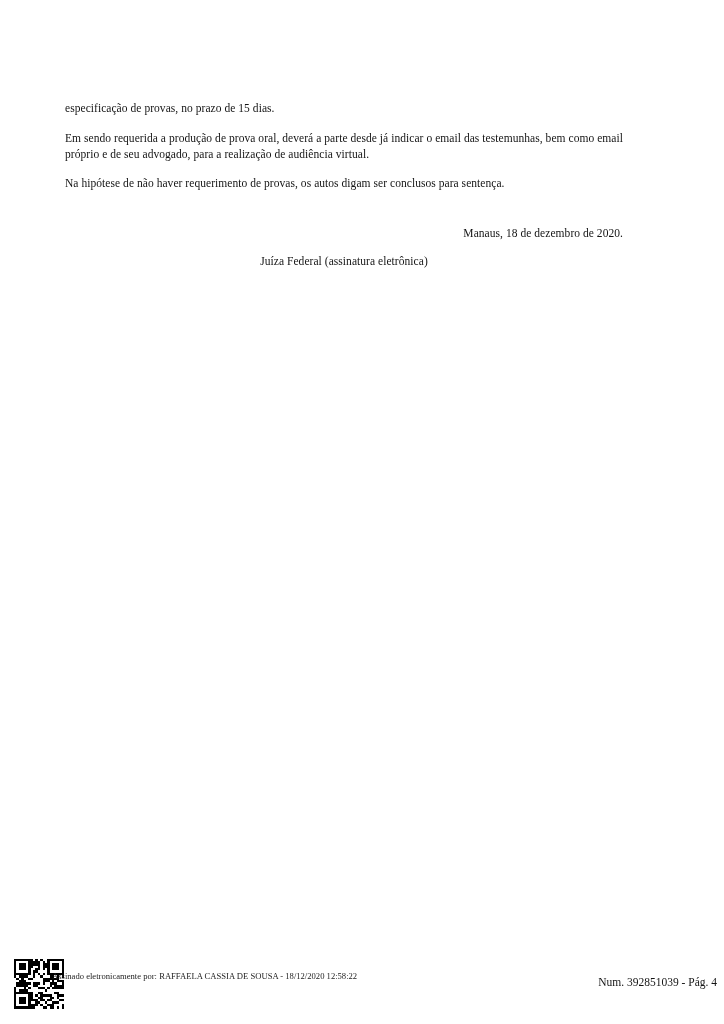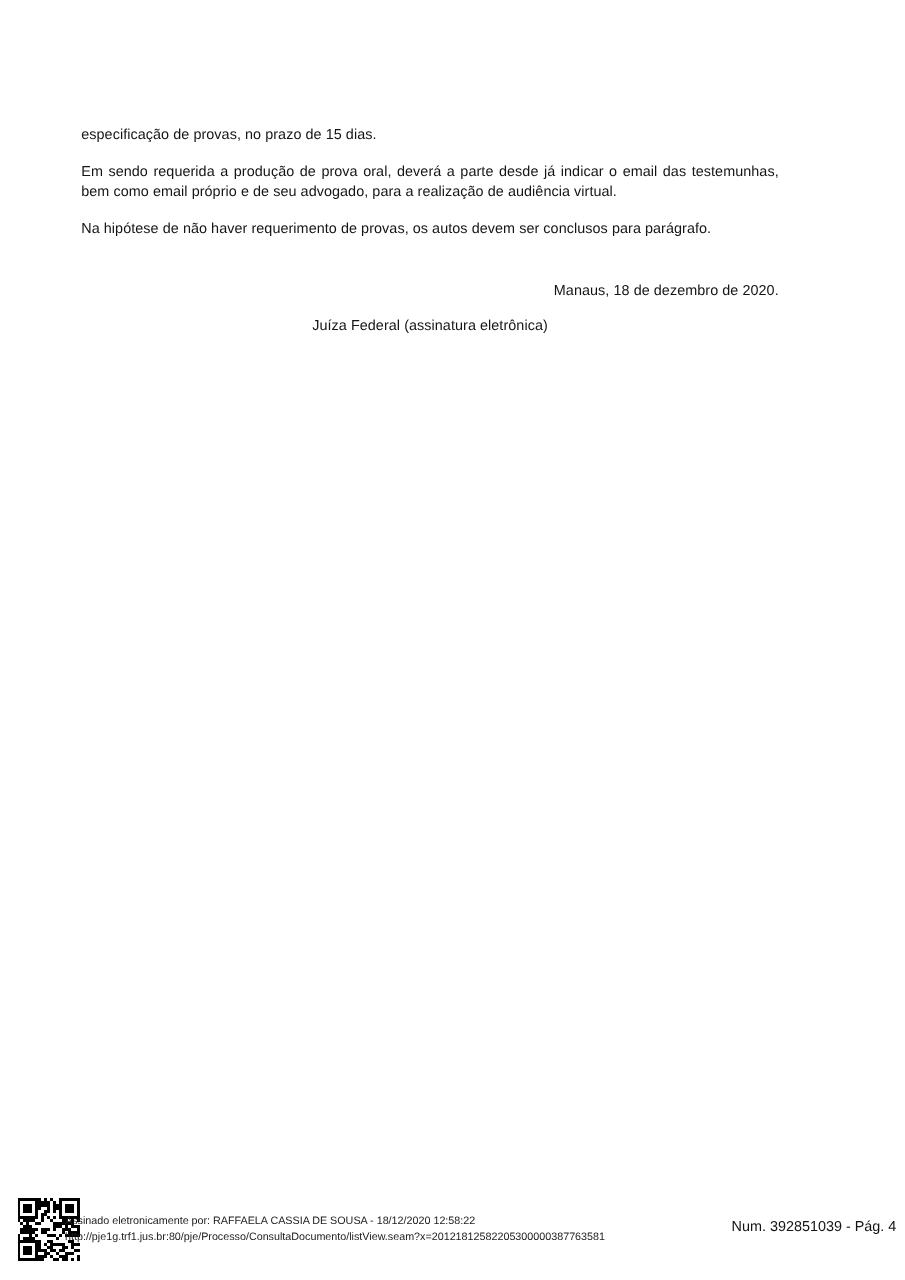--- a/index.html
+++ b/index.html
@@ -6,21 +6,21 @@
     margin: 0;
     padding: 0;
     background: #ffffff;
   }
   .page {
     position: relative;
     width: 724px;
     height: 1024px;
     background: #ffffff;
     color: #141414;
-    font-family: Liberation Sans, sans-serif;
+    font-family: Liberation Serif, serif;
     overflow: hidden;
   }
   .content {
     position: absolute;
     top: 101px;
     left: 65px;
     width: 558px;
   }
   .content p {
     margin: 0 0 14px 0;
@@ -69,29 +69,28 @@
   }
 </style>
 </head>
 <body>
 
 <div class="page">
 
   <div class="content">
     <p class="single">especificação de provas, no prazo de 15 dias.</p>
     <p>Em sendo requerida a produção de prova oral, deverá a parte desde já indicar o email das testemunhas, bem como email próprio e de seu advogado, para a realização de audiência virtual.</p>
-    <p class="single">Na hipótese de não haver requerimento de provas, os autos devem ser conclusos para parágrafo.</p>
+    <p class="single">Na hipótese de não haver requerimento de provas, os autos digam ser conclusos para sentença.</p>
     <p class="date-line">Manaus, 18 de dezembro de 2020.</p>
     <p class="sig-line">Juíza Federal (assinatura eletrônica)</p>
   </div>
 
   <svg class="qr" viewBox="0 0 21 21" xmlns="http://www.w3.org/2000/svg" aria-hidden="true">
       <path d="M0 0h1v1h-1zM1 0h1v1h-1zM2 0h1v1h-1zM3 0h1v1h-1zM4 0h1v1h-1zM5 0h1v1h-1zM6 0h1v1h-1zM7 0h1v1h-1zM9 0h1v1h-1zM11 0h1v1h-1zM14 0h1v1h-1zM15 0h1v1h-1zM16 0h1v1h-1zM17 0h1v1h-1zM18 0h1v1h-1zM19 0h1v1h-1zM20 0h1v1h-1zM0 1h1v1h-1zM6 1h1v1h-1zM7 1h1v1h-1zM8 1h1v1h-1zM9 1h1v1h-1zM10 1h1v1h-1zM12 1h1v1h-1zM14 1h1v1h-1zM20 1h1v1h-1zM0 2h1v1h-1zM2 2h1v1h-1zM3 2h1v1h-1zM4 2h1v1h-1zM6 2h1v1h-1zM7 2h1v1h-1zM8 2h1v1h-1zM9 2h1v1h-1zM10 2h1v1h-1zM12 2h1v1h-1zM13 2h1v1h-1zM14 2h1v1h-1zM16 2h1v1h-1zM17 2h1v1h-1zM18 2h1v1h-1zM20 2h1v1h-1zM0 3h1v1h-1zM2 3h1v1h-1zM3 3h1v1h-1zM4 3h1v1h-1zM6 3h1v1h-1zM7 3h1v1h-1zM10 3h1v1h-1zM12 3h1v1h-1zM13 3h1v1h-1zM14 3h1v1h-1zM16 3h1v1h-1zM17 3h1v1h-1zM18 3h1v1h-1zM20 3h1v1h-1zM0 4h1v1h-1zM2 4h1v1h-1zM3 4h1v1h-1zM4 4h1v1h-1zM6 4h1v1h-1zM9 4h1v1h-1zM10 4h1v1h-1zM12 4h1v1h-1zM14 4h1v1h-1zM16 4h1v1h-1zM17 4h1v1h-1zM18 4h1v1h-1zM20 4h1v1h-1zM0 5h1v1h-1zM6 5h1v1h-1zM8 5h1v1h-1zM9 5h1v1h-1zM14 5h1v1h-1zM20 5h1v1h-1zM0 6h1v1h-1zM1 6h1v1h-1zM2 6h1v1h-1zM3 6h1v1h-1zM4 6h1v1h-1zM5 6h1v1h-1zM6 6h1v1h-1zM8 6h1v1h-1zM10 6h1v1h-1zM12 6h1v1h-1zM14 6h1v1h-1zM15 6h1v1h-1zM16 6h1v1h-1zM17 6h1v1h-1zM18 6h1v1h-1zM19 6h1v1h-1zM20 6h1v1h-1zM0 7h1v1h-1zM2 7h1v1h-1zM3 7h1v1h-1zM4 7h1v1h-1zM5 7h1v1h-1zM8 7h1v1h-1zM11 7h1v1h-1zM15 7h1v1h-1zM16 7h1v1h-1zM18 7h1v1h-1zM20 7h1v1h-1zM1 8h1v1h-1zM3 8h1v1h-1zM6 8h1v1h-1zM7 8h1v1h-1zM12 8h1v1h-1zM13 8h1v1h-1zM14 8h1v1h-1zM15 8h1v1h-1zM16 8h1v1h-1zM17 8h1v1h-1zM18 8h1v1h-1zM2 9h1v1h-1zM3 9h1v1h-1zM4 9h1v1h-1zM12 9h1v1h-1zM13 9h1v1h-1zM14 9h1v1h-1zM16 9h1v1h-1zM18 9h1v1h-1zM19 9h1v1h-1zM20 9h1v1h-1zM1 10h1v1h-1zM2 10h1v1h-1zM3 10h1v1h-1zM4 10h1v1h-1zM5 10h1v1h-1zM6 10h1v1h-1zM8 10h1v1h-1zM9 10h1v1h-1zM10 10h1v1h-1zM12 10h1v1h-1zM15 10h1v1h-1zM16 10h1v1h-1zM17 10h1v1h-1zM20 10h1v1h-1zM1 11h1v1h-1zM2 11h1v1h-1zM3 11h1v1h-1zM4 11h1v1h-1zM5 11h1v1h-1zM8 11h1v1h-1zM9 11h1v1h-1zM15 11h1v1h-1zM17 11h1v1h-1zM18 11h1v1h-1zM19 11h1v1h-1zM20 11h1v1h-1zM0 12h1v1h-1zM4 12h1v1h-1zM6 12h1v1h-1zM10 12h1v1h-1zM11 12h1v1h-1zM12 12h1v1h-1zM14 12h1v1h-1zM16 12h1v1h-1zM17 12h1v1h-1zM18 12h1v1h-1zM19 12h1v1h-1zM20 12h1v1h-1zM0 13h1v1h-1zM2 13h1v1h-1zM3 13h1v1h-1zM4 13h1v1h-1zM5 13h1v1h-1zM13 13h1v1h-1zM0 14h1v1h-1zM1 14h1v1h-1zM2 14h1v1h-1zM3 14h1v1h-1zM4 14h1v1h-1zM5 14h1v1h-1zM6 14h1v1h-1zM7 14h1v1h-1zM10 14h1v1h-1zM11 14h1v1h-1zM17 14h1v1h-1zM18 14h1v1h-1zM0 15h1v1h-1zM6 15h1v1h-1zM7 15h1v1h-1zM9 15h1v1h-1zM11 15h1v1h-1zM12 15h1v1h-1zM13 15h1v1h-1zM14 15h1v1h-1zM15 15h1v1h-1zM18 15h1v1h-1zM19 15h1v1h-1zM20 15h1v1h-1zM0 16h1v1h-1zM2 16h1v1h-1zM3 16h1v1h-1zM4 16h1v1h-1zM6 16h1v1h-1zM7 16h1v1h-1zM10 16h1v1h-1zM11 16h1v1h-1zM15 16h1v1h-1zM16 16h1v1h-1zM18 16h1v1h-1zM0 17h1v1h-1zM2 17h1v1h-1zM3 17h1v1h-1zM4 17h1v1h-1zM6 17h1v1h-1zM7 17h1v1h-1zM8 17h1v1h-1zM9 17h1v1h-1zM11 17h1v1h-1zM12 17h1v1h-1zM14 17h1v1h-1zM15 17h1v1h-1zM19 17h1v1h-1zM20 17h1v1h-1zM0 18h1v1h-1zM2 18h1v1h-1zM3 18h1v1h-1zM4 18h1v1h-1zM6 18h1v1h-1zM9 18h1v1h-1zM10 18h1v1h-1zM13 18h1v1h-1zM16 18h1v1h-1zM17 18h1v1h-1zM18 18h1v1h-1zM0 19h1v1h-1zM6 19h1v1h-1zM7 19h1v1h-1zM8 19h1v1h-1zM9 19h1v1h-1zM11 19h1v1h-1zM14 19h1v1h-1zM15 19h1v1h-1zM16 19h1v1h-1zM20 19h1v1h-1zM0 20h1v1h-1zM1 20h1v1h-1zM2 20h1v1h-1zM3 20h1v1h-1zM4 20h1v1h-1zM5 20h1v1h-1zM6 20h1v1h-1zM7 20h1v1h-1zM8 20h1v1h-1zM12 20h1v1h-1zM13 20h1v1h-1zM15 20h1v1h-1zM16 20h1v1h-1zM18 20h1v1h-1zM20 20h1v1h-1z" fill="#000000"></path>
     </svg>
 
   <div class="stamp">
     <div>Assinado eletronicamente por: RAFFAELA CASSIA DE SOUSA - 18/12/2020 12:58:22</div>
-    <div>http://pje1g.trf1.jus.br:80/pje/Processo/ConsultaDocumento/listView.seam?x=20121812582205300000387763581</div>
   </div>
 
   <div class="pagenum">Num. 392851039 - Pág. 4</div>
 
 </div>
 
 </body></html>

